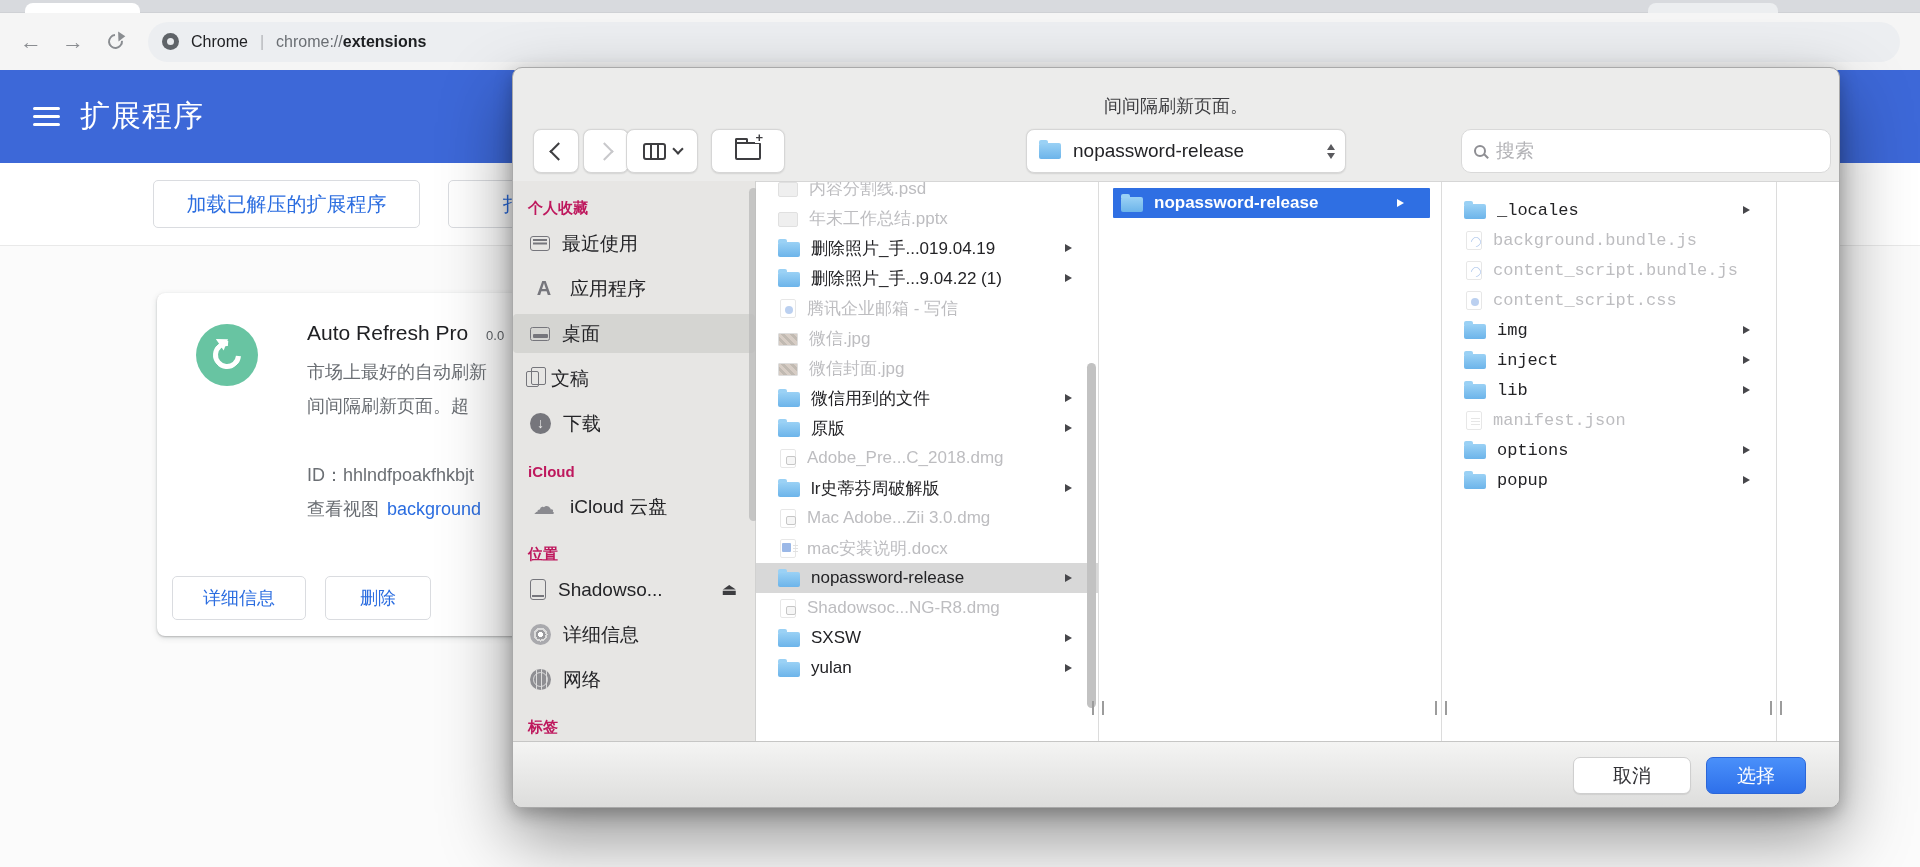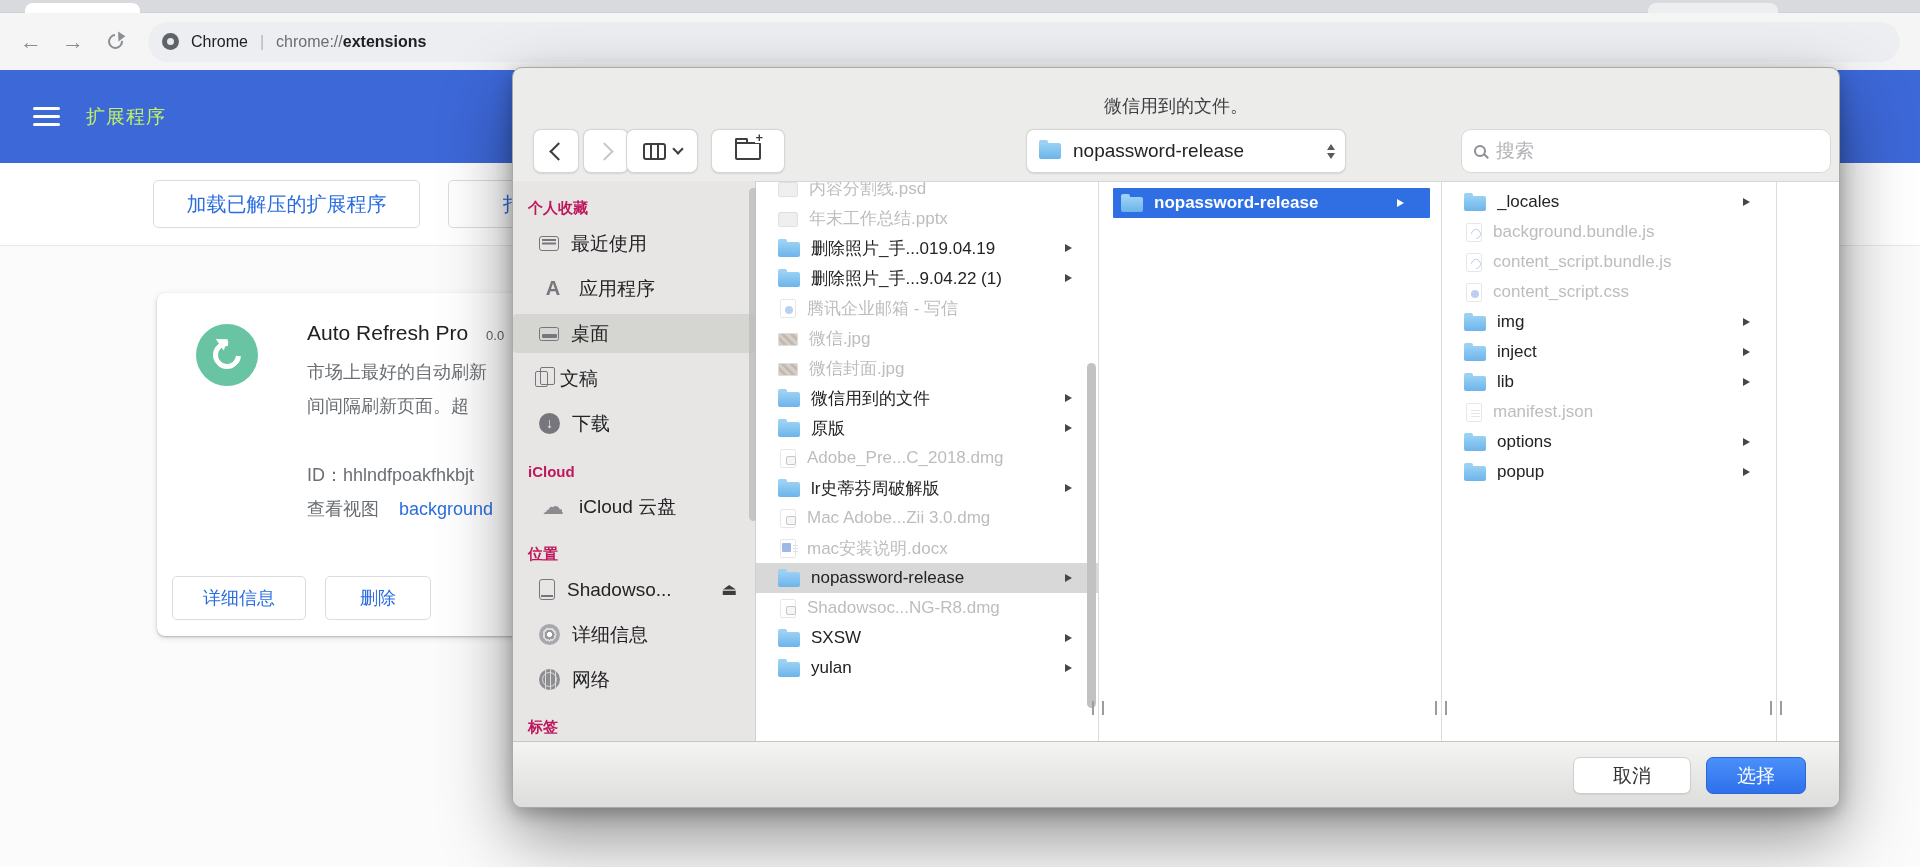--- a/index.html
+++ b/index.html
@@ -21,37 +21,37 @@
   .chrome-logo::after { content:""; position:absolute; left:5px; top:5px; width:7px; height:7px; border-radius:50%; background:#e8eaed; }
   .site-label { color:#202124; }
   .addr-sep { color:#b4b6ba; margin:0 12px; font-weight:300; }
   .addr-scheme { color:#6a6e73; }
   .addr-host { color:#1d1f22; font-weight:600; }
 
   
   .ext-header { position:absolute; left:0; top:70px; width:1920px; height:93px; background:#3d68d8; display:flex; align-items:center; }
   .hamburger { width:27px; height:19px; margin-left:33px; display:flex; flex-direction:column; justify-content:space-between; }
   .hamburger i { display:block; height:3px; background:#fff; border-radius:2px; }
-  .ext-title { color:#bef264; font-size:19px; margin-left:26px; letter-spacing:1px; }
+  .ext-title { color:#ffffff; font-size:30px; margin-left:20px; letter-spacing:1px; }
   .actions-row { position:absolute; left:0; top:163px; width:1920px; height:83px; background:#fff; border-bottom:1px solid #e9e9e9; }
   .act-btn { position:absolute; top:17px; height:48px; background:#fff; border:1px solid #dadce0; border-radius:5px; color:#2b6de0; font-size:20px; display:flex; align-items:center; justify-content:center; padding:0 26px; white-space:nowrap; cursor:pointer; }
   .act-load { left:153px; width:267px; }
   .act-pack { left:448px; width:230px; }
   .page-body { position:absolute; left:0; top:246px; width:1920px; height:621px; background:#fbfbfb; }
   .card { position:absolute; left:157px; top:47px; width:430px; height:343px; background:#fff; border-radius:8px;
     box-shadow:0 1px 2px rgba(60,64,67,.3), 0 2px 6px rgba(60,64,67,.15); overflow:hidden; }
   .card-icon { position:absolute; left:39px; top:31px; width:62px; height:62px; border-radius:50%; background:#68c4a2; display:flex; align-items:center; justify-content:center; }
   .refresh-ring { width:28px; height:28px; border:5.5px solid #fff; border-radius:50%; border-right-color:transparent; transform:rotate(-40deg); position:relative; }
   .refresh-ring::after { content:""; position:absolute; top:-8px; right:-4px; border-left:7px solid transparent; border-right:7px solid transparent; border-bottom:10px solid #fff; transform:rotate(96deg); }
   .card-title { position:absolute; left:150px; top:28px; font-size:21px; color:#202124; white-space:nowrap; }
   .card-version { color:#5f6368; margin-left:18px; font-size:13px; }
   .card-desc { position:absolute; left:150px; top:62px; font-size:18px; line-height:34px; color:#6b6f74; white-space:nowrap; }
   .card-id { position:absolute; left:150px; top:170px; font-size:18px; color:#6b6f74; white-space:nowrap; }
   .card-views { position:absolute; left:150px; top:204px; font-size:18px; color:#6b6f74; white-space:nowrap; }
-  .card-views a { color:#2b6de0; text-decoration:none; margin-left:20px; }
+  .card-views a { color:#2b6de0; text-decoration:none; margin-left:8px; }
   .card-btn { position:absolute; top:283px; height:44px; background:#fff; border:1px solid #dadce0; border-radius:5px; color:#2b6de0; font-size:18px; display:flex; align-items:center; justify-content:center; cursor:pointer; }
   .btn-details { left:15px; width:134px; }
   .btn-remove { left:168px; width:106px; }
 
   
   .dialog { position:absolute; left:512px; top:67px; width:1328px; height:741px; background:#ececeb; border:1px solid #a9a9a9; border-radius:10px; box-shadow:0 30px 70px rgba(0,0,0,.42), 0 6px 18px rgba(0,0,0,.25); overflow:hidden; z-index:50; }
   .dlg-title { position:absolute; left:0; top:26px; width:100%; text-align:center; font-size:18px; color:#3f3f42; }
   .dlg-toolbar { position:absolute; left:0; top:61px; width:100%; height:44px; }
   .tb-btn { position:absolute; top:0; height:44px; background:#fff; border:1px solid #d6d6d6; border-radius:8px; box-shadow:0 .5px 1.5px rgba(0,0,0,.1); display:flex; align-items:center; justify-content:center; cursor:pointer; }
   .b-back { left:20px; width:46px; } .b-fwd { left:70px; width:46px; }
@@ -74,21 +74,21 @@
   .stepper .up { border-left:4.5px solid transparent; border-right:4.5px solid transparent; border-bottom:6px solid #5a5a5e; }
   .stepper .dn { border-left:4.5px solid transparent; border-right:4.5px solid transparent; border-top:6px solid #5a5a5e; }
   .search-field { position:absolute; left:948px; top:0; width:370px; height:44px; background:#fff; border:1px solid #d9d9d9; border-radius:10px; display:flex; align-items:center; padding:0 12px; }
   .mag { width:12px; height:12px; border:2px solid #8e8e93; border-radius:50%; position:relative; flex:none; margin-right:10px; }
   .mag::after { content:""; position:absolute; width:2.4px; height:6px; background:#8e8e93; right:-3px; bottom:-4px; transform:rotate(-45deg); }
   .search-input { border:none; outline:none; flex:1; font-size:19px; color:#333; background:transparent; font-family:inherit; }
   .search-input::placeholder { color:#b2b2b6; }
 
   .dlg-main { position:absolute; left:0; top:113px; width:1326px; height:562px; }
   .sidebar { position:absolute; left:0; top:0; width:243px; height:100%; background:#e7e6e4; border-right:1px solid #d1d1d0; padding-top:14px; overflow:hidden; }
-  .srow { display:flex; align-items:center; height:45px; padding-left:26px; position:relative; }
+  .srow { display:flex; align-items:center; height:45px; padding-left:17px; position:relative; }
   .srow.k-header { height:26px; padding-left:15px; }
   .srow.k-header .slabel { font-size:15px; color:#be185d; font-weight:bold; }
   .srow.sel-gray::before { content:""; position:absolute; left:0; right:0; top:3px; bottom:3px; background:#d5d5d2; border-radius:4px; z-index:0; }
   .srow.m-top { margin-top:12px; }
   .si { width:28px; height:24px; display:flex; align-items:center; justify-content:center; margin-right:12px; position:relative; z-index:1; flex:none; color:#76767c; }
   .slabel { font-size:19px; color:#242427; position:relative; z-index:1; white-space:nowrap; }
   .eject { position:absolute; right:18px; font-size:17px; color:#3d3d40; z-index:1; }
   .si-recents { width:20px; height:15px; border:1.8px solid #76767c; border-radius:3px; position:relative; }
   .si-recents::before { content:""; position:absolute; left:2px; right:2px; top:2px; height:1.8px; background:#76767c; box-shadow:0 3.5px 0 #76767c; }
   .si-applications::before { content:"A"; font-size:20px; font-weight:600; color:#76767c; }
@@ -108,21 +108,21 @@
   .side-scroll { position:absolute; left:236px; top:7px; width:9px; height:333px; background:#b9b9b9; border-radius:5px; opacity:.75; }
 
   .colwrap { position:absolute; left:243px; top:0; right:0; height:100%; background:#fff; border-top:1px solid #d6d6d6; }
   .fcol { position:absolute; top:0; bottom:0; overflow:hidden; }
   .c1 { left:0; width:342px; } .c2 { left:343px; width:342px; } .c3 { left:686px; width:334px; }
   .cdiv { position:absolute; top:0; bottom:0; width:1px; background:#dcdcdc; }
   .d1 { left:342px; } .d2 { left:685px; } .d3 { left:1020px; }
   .handle { position:absolute; bottom:28px; width:12px; height:14px; display:flex; justify-content:space-between; }
   .handle i { display:block; width:2px; height:100%; background:#9c9c9c; }
   .h1 { left:336px; } .h2 { left:679px; } .h3 { left:1014px; }
-  .c2 { padding-top:6px; } .c3 { padding-top:5px; }
+  .c2 { padding-top:6px; } .c3 { padding-top:13px;font-family:Liberation Mono, monospace; }
   .c1 { padding-top:0; }
   .frow { display:flex; align-items:center; height:30px; padding:0 26px 0 22px; position:relative; font-size:17px; color:#232326; white-space:nowrap; }
   .frow.clipped { margin-top:-9px; }
   .frow.dim .fname { color:#bdbdc0; }
   .frow.dim .fi { opacity:.55; }
   .frow.sel-gray { background:#d8d8d8; }
   .frow.sel-blue { background:#2f6fe3; margin:0 11px 0 14px; padding-left:8px; border-radius:1px; }
   .frow.sel-blue .fname { color:#fff; font-weight:600; }
   .frow.sel-blue .farrow { border-left-color:#fff; }
   .fname { flex:1; overflow:hidden; margin-right:6px; }
@@ -200,21 +200,21 @@
     </div>
     <div class="card-views">
       <span>查看视图</span><a href="#">background</a>
     </div>
     <button class="card-btn btn-details">详细信息</button>
     <button class="card-btn btn-remove">删除</button>
   </div>
 </div>
 
 <div class="dialog">
-  <div class="dlg-title">微信用到的文件。</div>
+  <div class="dlg-title">间间隔刷新页面。</div>
 
   <div class="dlg-toolbar">
     <div class="tb-btn b-back">
         <span class="chev left"></span>
       </div>
     <div class="tb-btn b-fwd">
         <span class="chev right disabled"></span>
       </div>
     <div class="tb-btn b-view">
       <span class="cols-glyph"></span>

